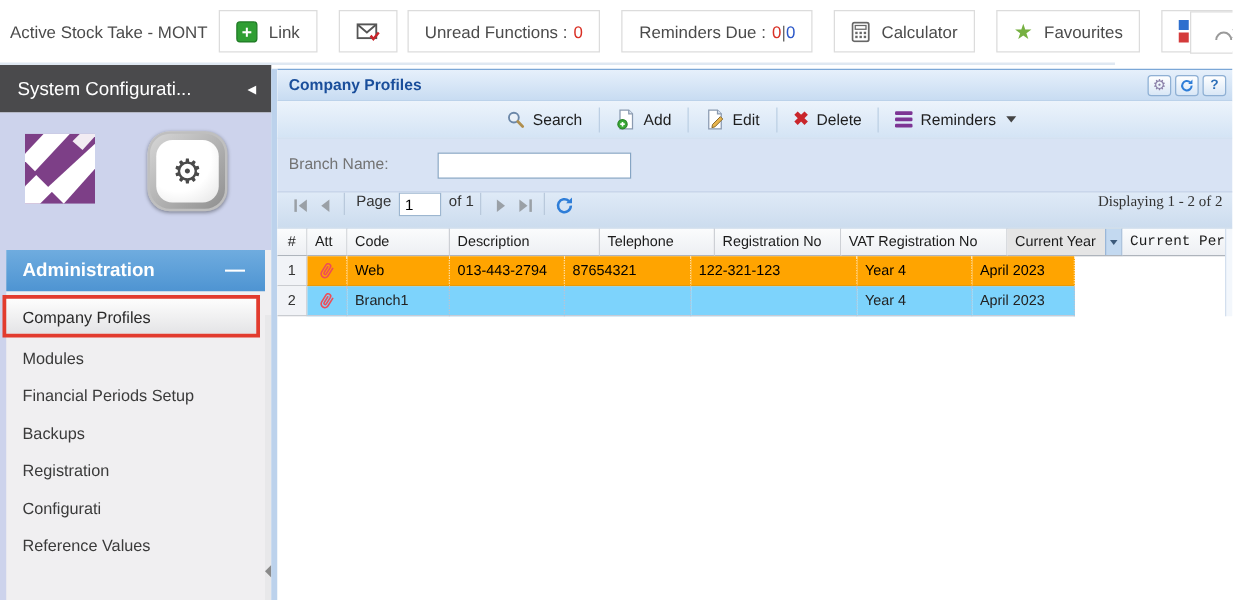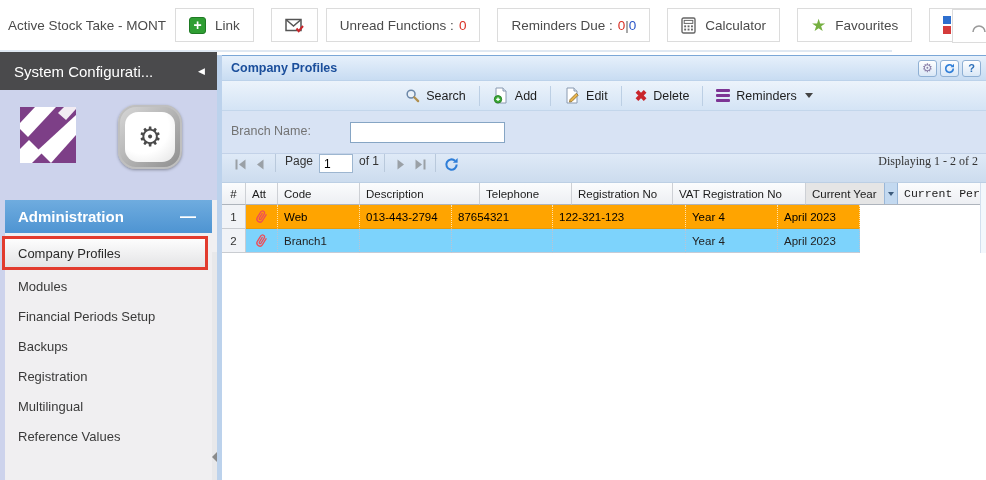--- a/index.html
+++ b/index.html
@@ -267,21 +267,21 @@
     <div class="sb-item">
         <span>Financial Periods Setup</span>
       </div>
     <div class="sb-item">
         <span>Backups</span>
       </div>
     <div class="sb-item">
         <span>Registration</span>
       </div>
     <div class="sb-item">
-        <span>Multilingual</span>
+        <span>Configurati</span>
       </div>
     <div class="sb-item">
         <span>Reference Values</span>
       </div>
   </div>
   <div class="splitter">
     <span class="splitter-handle"></span>
   </div>
 </div>
 

